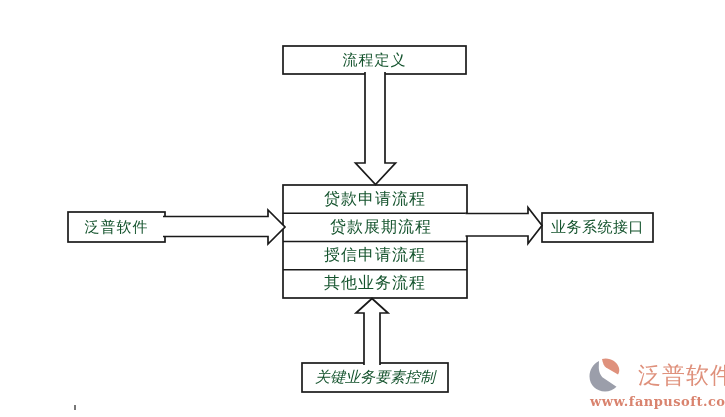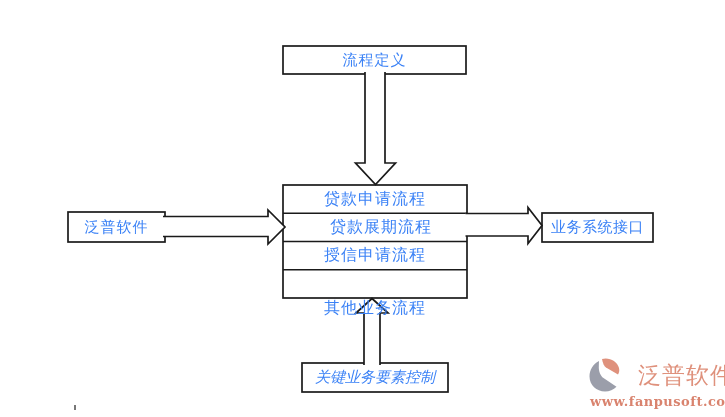--- a/index.html
+++ b/index.html
@@ -18,21 +18,21 @@
   .shapes {
     position: absolute;
     left: 0;
     top: 0;
   }
   .box-label {
     position: absolute;
     display: flex;
     align-items: center;
     justify-content: center;
-    color: #3b82f6;
+    color: #14532d;
     font-size: 15px;
     letter-spacing: 1px;
     white-space: nowrap;
     z-index: 2;
   }
   .stack-label {
     font-size: 16px;
     border-radius: 9px;
   }
   .logo {
@@ -102,21 +102,21 @@
       <path d="M465.5,213.5 L528,213.5 L528,207.5 L542,225.5 L528,243.5 L528,236 L465.5,236"></path>
       <path d="M364,365 L364,313 L356,313 L372,298.5 L388,313 L380,313 L380,365"></path>
     </g>
   </svg>
 
   <div class="box-label" style="left:283px; top:46px; width:183px; height:28px;">流程定义</div>
 
   <div class="box-label stack-label" style="left:283px; top:185px; width:184px; height:28px;">贷款申请流程</div>
   <div class="box-label stack-label" style="left:283px; top:213px; width:184px; height:28px;padding-left:6px;">贷款展期流程</div>
   <div class="box-label stack-label" style="left:283px; top:241px; width:184px; height:28px;">授信申请流程</div>
-  <div class="box-label stack-label" style="left:283px; top:269px; width:184px; height:28px;margin-top:25px;">其他业务流程</div>
+  <div class="box-label stack-label" style="left:283px; top:269px; width:184px; height:28px;">其他业务流程</div>
 
   <div class="box-label" style="left:68px; top:212px; width:97px; height:30px;">泛普软件</div>
 
   <div class="box-label" style="left:542px; top:213px; width:111px; height:29px; letter-spacing:0.5px;">业务系统接口</div>
 
   <div class="box-label" style="left:302px; top:363px; width:146px; height:29px; letter-spacing:0;font-style:italic;">关键业务要素控制</div>
 
   <div class="logo">
     <svg class="logo-icon" width="34" height="36" viewBox="0 0 34 36">
       <path d="M14,2 C21,0 29,4 31,11 C31.6,13.2 31.2,15.5 30,17.5 L18,10.5

